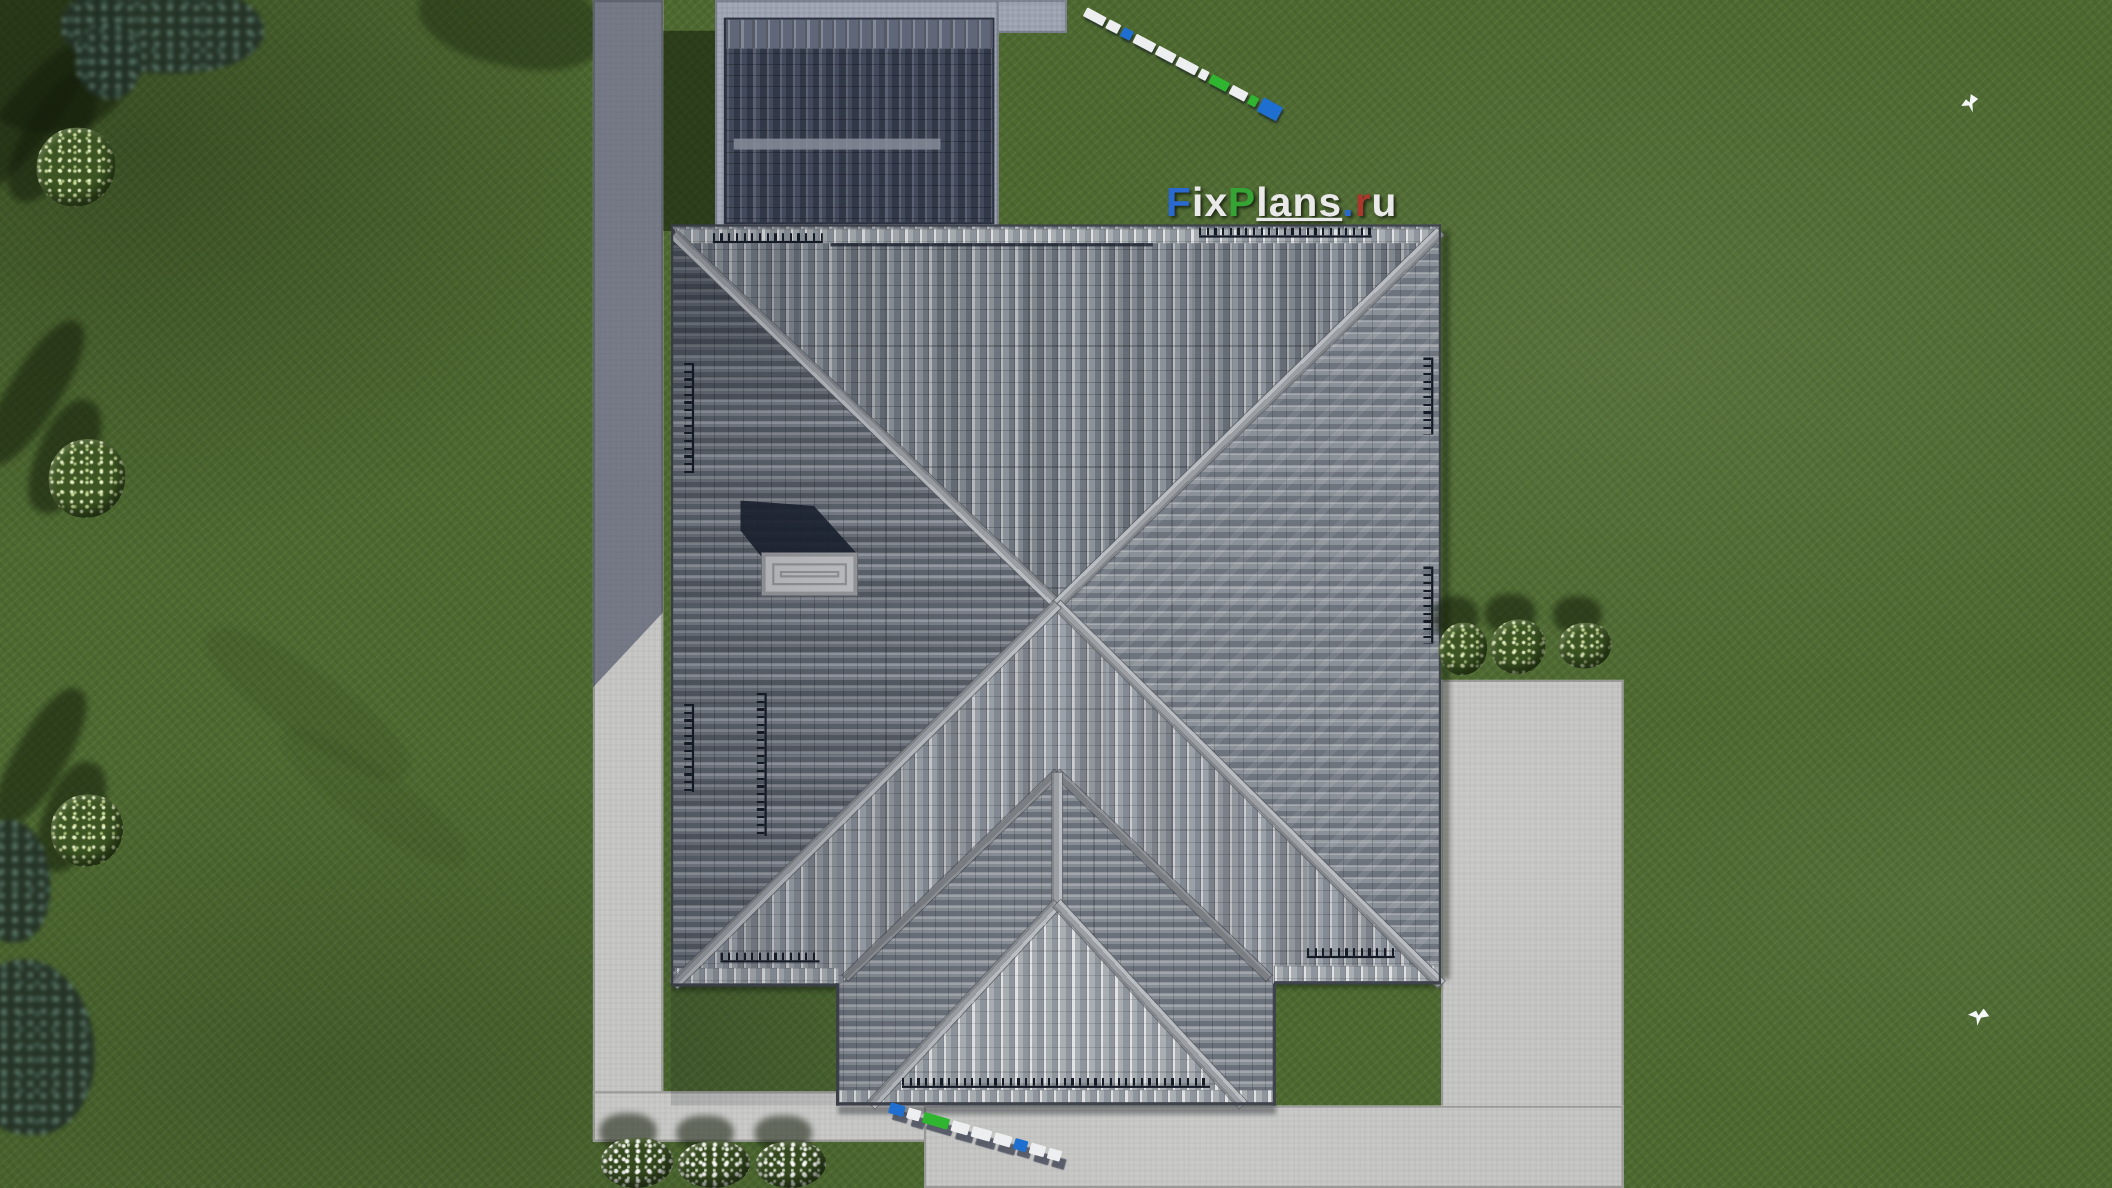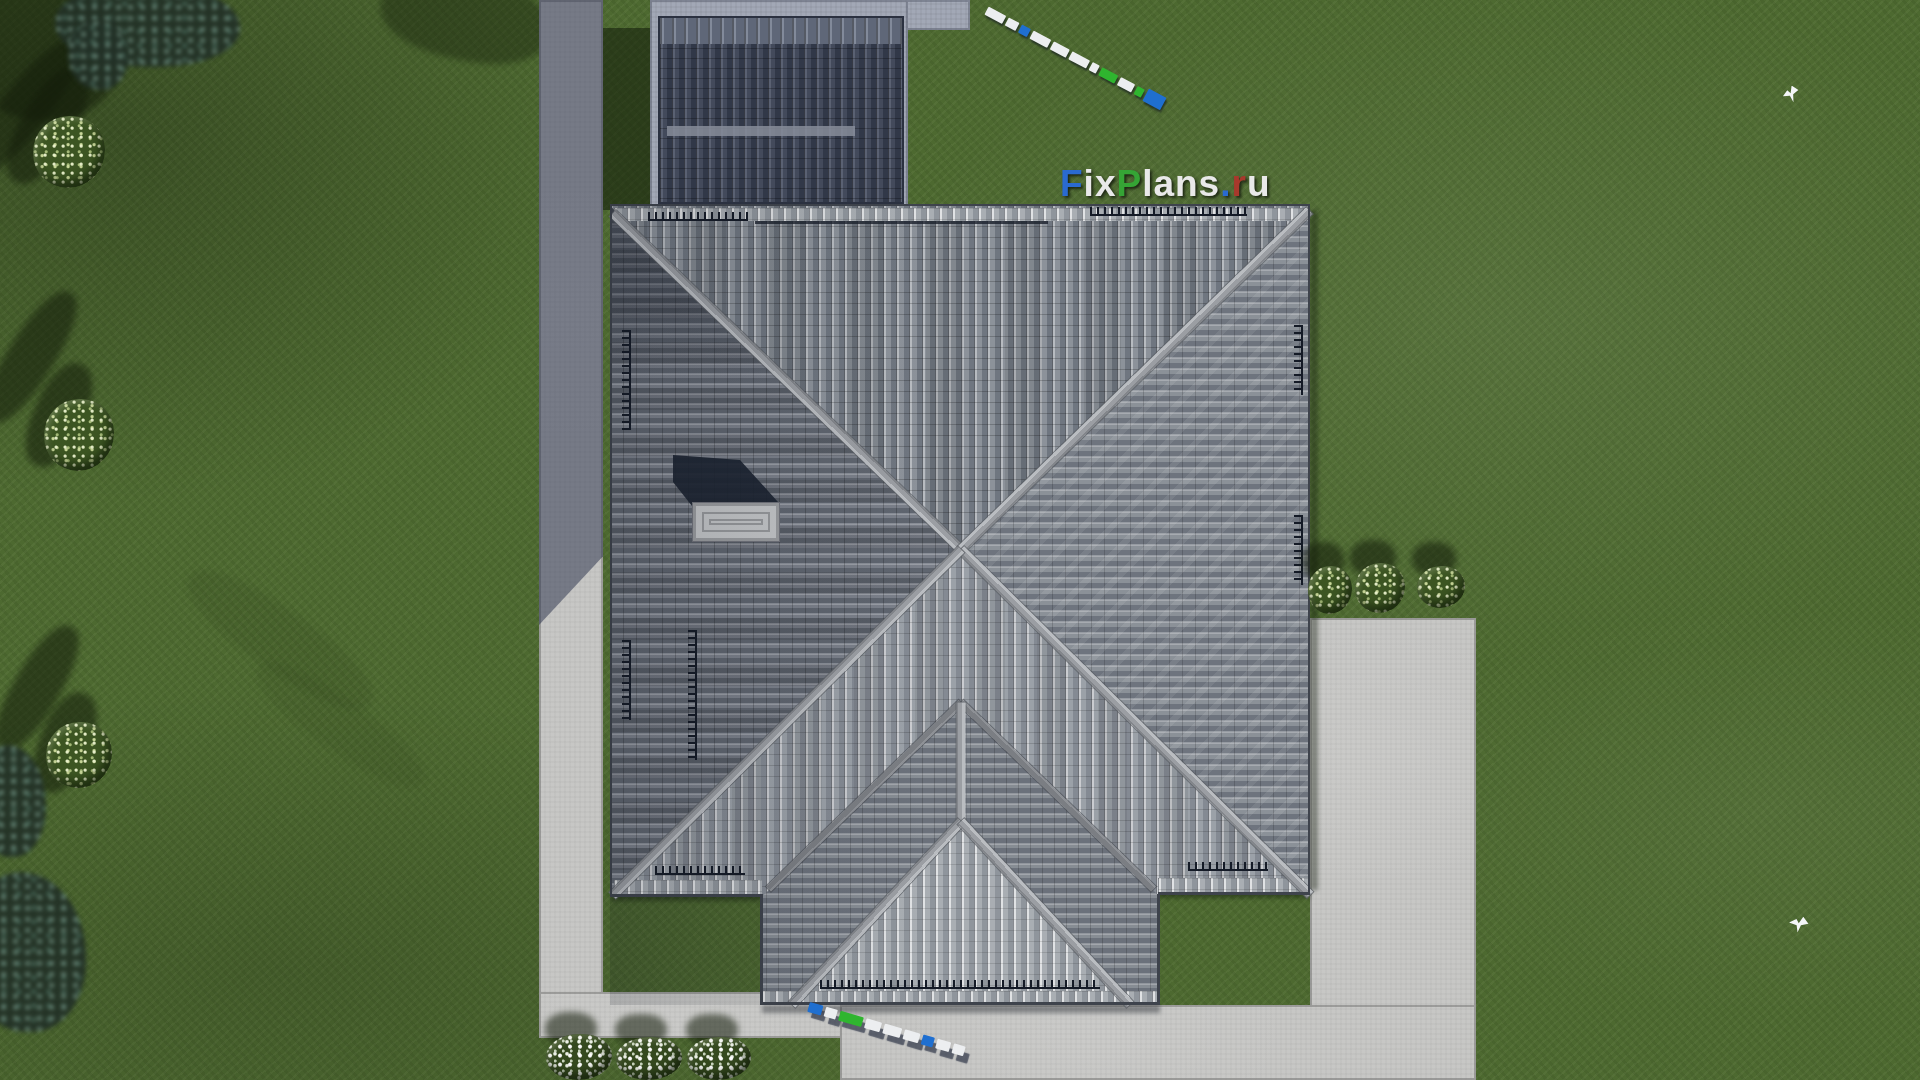--- a/index.html
+++ b/index.html
@@ -272,16 +272,16 @@
     <div class="seg seg-w" style="width:16px;"></div>
     <div class="seg seg-b" style="width:12px;"></div>
     <div class="seg seg-w" style="width:14px;"></div>
     <div class="seg seg-w" style="width:12px;"></div>
   </div>
 
   <div class="bird" style="left:1782px;top:86px;width:18px;height:17px;transform:rotate(-15deg);"></div>
   <div class="bird" style="left:1788px;top:916px;width:21px;height:17px;transform:rotate(10deg);"></div>
 
   <div id="watermark" class="abs">
-    <span style="color: rgb(42, 106, 208);">F</span><span style="color: rgb(233, 233, 233);">ix</span><span style="color: rgb(53, 164, 53);">P</span><span style="color: rgb(233, 233, 233);">lans</span><span style="color: rgb(42, 106, 208);">.</span><span style="color: rgb(168, 57, 44);">r</span><span style="color: rgb(233, 233, 233);">u</span>
+    <span style="color: rgb(42, 106, 208);">F</span><span style="color: rgb(233, 233, 233);">ix</span><span style="color: rgb(53, 164, 53);">P</span><span style="color: rgb(233, 233, 233); text-decoration: underline;">lans</span><span style="color: rgb(42, 106, 208);">.</span><span style="color: rgb(168, 57, 44);">r</span><span style="color: rgb(233, 233, 233);">u</span>
   </div>
 
 </div>
 
 </body></html>

